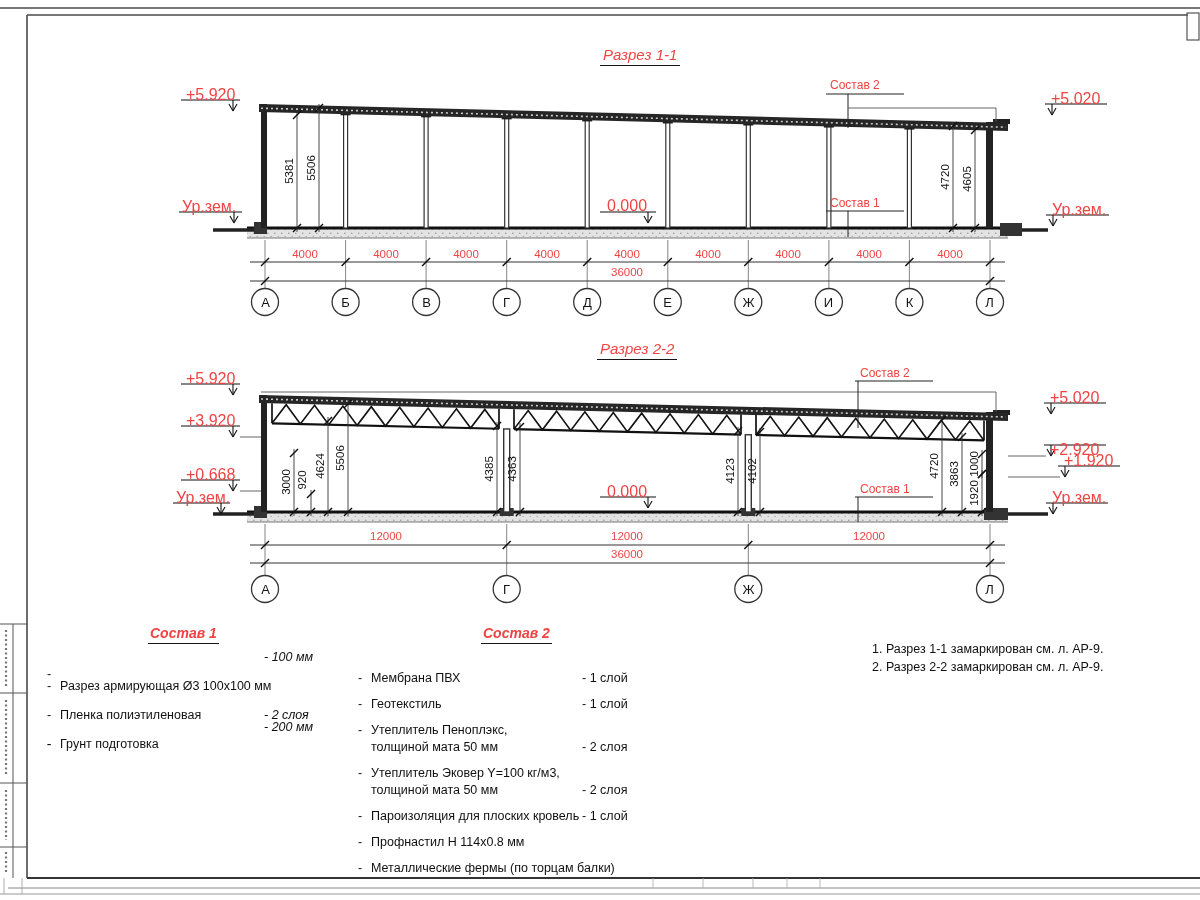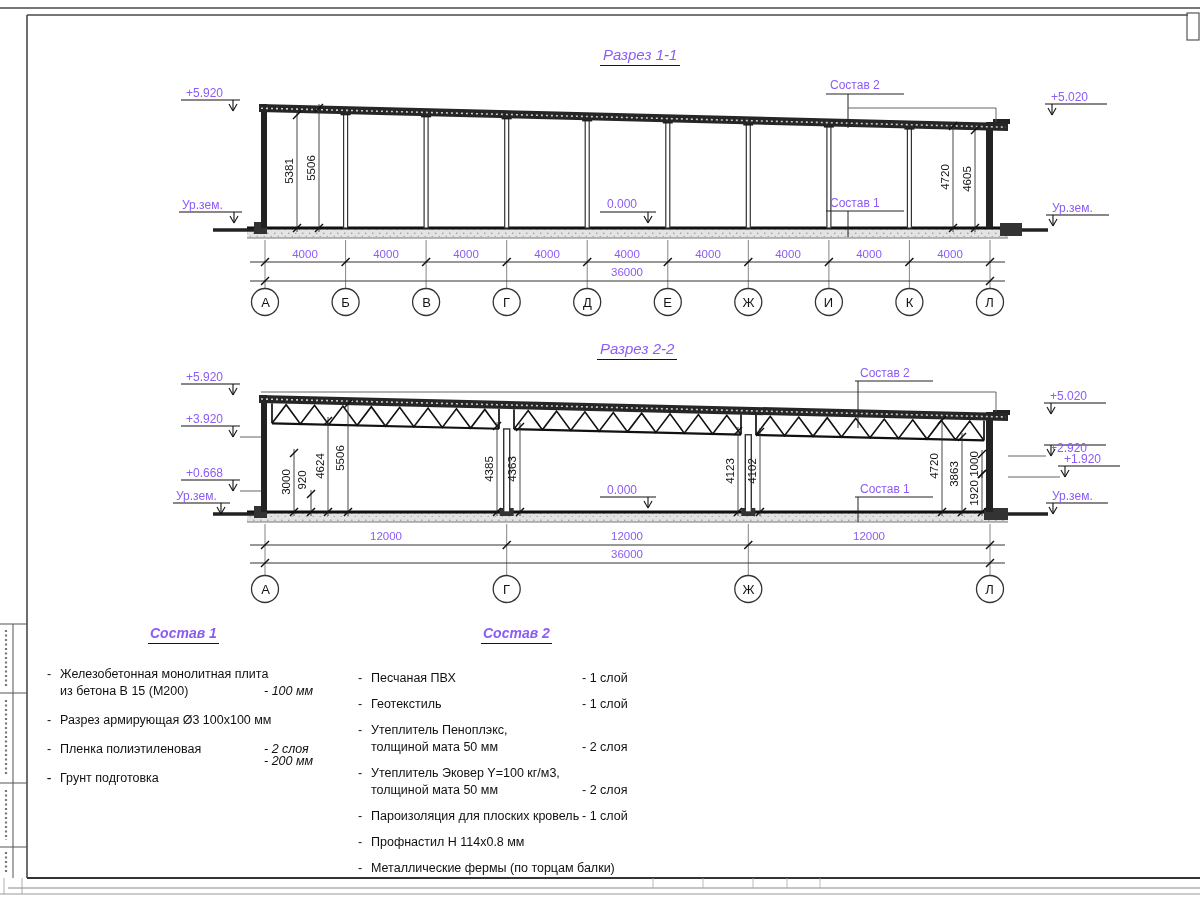--- a/index.html
+++ b/index.html
@@ -1,21 +1,21 @@
 <!DOCTYPE html>
 <html><head>
 <meta charset="utf-8">
 <style>
   html,body{margin:0;padding:0;background:#e8e8e8;}
   .sheet{position:relative;width:1200px;height:900px;background:#ffffff;overflow:hidden;
          font-family:"Liberation Sans",sans-serif;color:#111;}
   svg.lw{position:absolute;left:0;top:0;}
-  .t{position:absolute;white-space:nowrap;color:#8b5cf6;}
+  .t{position:absolute;white-space:nowrap;color:#ef4444;}
   .ttl{font:italic 15px/1.15 "Liberation Sans",sans-serif;border-bottom:1.3px solid #151515;padding:0 3px 2px 3px;}
-  .ev{font-size:12px;}
+  .ev{font-size:16px;}
   .dm{font-size:11.5px;text-align:center;}
   .vd{position:absolute;width:60px;height:14px;display:flex;align-items:center;justify-content:center;
       font-size:11.5px;color:#141414;transform:rotate(-90deg);white-space:nowrap;}
   .axl{position:absolute;width:27px;text-align:center;font-size:13px;color:#141414;}
   .ld{font-size:12px;}
   .hd{font:italic 600 14px/1.1 "Liberation Sans",sans-serif;border-bottom:1.3px solid #151515;padding:0 2px 2px 2px;}
   .lst{position:absolute;font-size:12.5px;line-height:17px;color:#101010;}
   .row{position:relative;padding-left:13px;}
   .lst.s1 .row{margin-bottom:12px;}
   .lst.s2 .row{margin-bottom:9px;}
@@ -370,22 +370,20 @@
   <div class="axl" style="left:493px;top:582px;">Г</div>
   <div class="axl" style="left:735px;top:582px;">Ж</div>
   <div class="axl" style="left:976px;top:582px;">Л</div>
 
   <div class="t hd" style="left:148px;top:626px;">Состав 1</div>
   <div class="t hd" style="left:481px;top:626px;">Состав 2</div>
 
   <div class="lst s1" style="left:47px;top:666px;width:300px;">
     <div class="row">
       <span class="dsh">-</span>
-      <span class="inm">Железобетонная  монолитная плита
-из бетона В 15 (М200)</span>
       <span class="ivl">- 100 мм</span>
     </div>
     <div class="row">
       <span class="dsh">-</span>
       <span class="inm">Разрез армирующая Ø3 100х100 мм</span>
       <span class="ivl"></span>
     </div>
     <div class="row">
       <span class="dsh">-</span>
       <span class="inm">Пленка полиэтиленовая</span>
@@ -398,21 +396,21 @@
     <div class="row">
       <span class="dsh">-</span>
       <span class="inm">Грунт подготовка</span>
       <span class="ivl"></span>
     </div>
   </div>
 
   <div class="lst s2" style="left:358px;top:670px;width:320px;">
     <div class="row">
       <span class="dsh">-</span>
-      <span class="inm">Песчаная ПВХ</span>
+      <span class="inm">Мембрана ПВХ</span>
       <span class="ivl">- 1 слой</span>
     </div>
     <div class="row">
       <span class="dsh">-</span>
       <span class="inm">Геотекстиль</span>
       <span class="ivl">- 1 слой</span>
     </div>
     <div class="row">
       <span class="dsh">-</span>
       <span class="inm">Утеплитель Пеноплэкс,
@@ -435,13 +433,17 @@
       <span class="inm">Профнастил Н 114х0.8 мм</span>
       <span class="ivl"></span>
     </div>
     <div class="row">
       <span class="dsh">-</span>
       <span class="inm">Металлические фермы (по торцам балки)</span>
       <span class="ivl"></span>
     </div>
   </div>
 
+  <div class="nts" style="left:872px;top:640px;">
+    <div>1. Разрез 1-1 замаркирован см. л. АР-9.</div>
+    <div>2. Разрез 2-2 замаркирован см. л. АР-9.</div>
+  </div>
 </div>
 
 </body></html>

